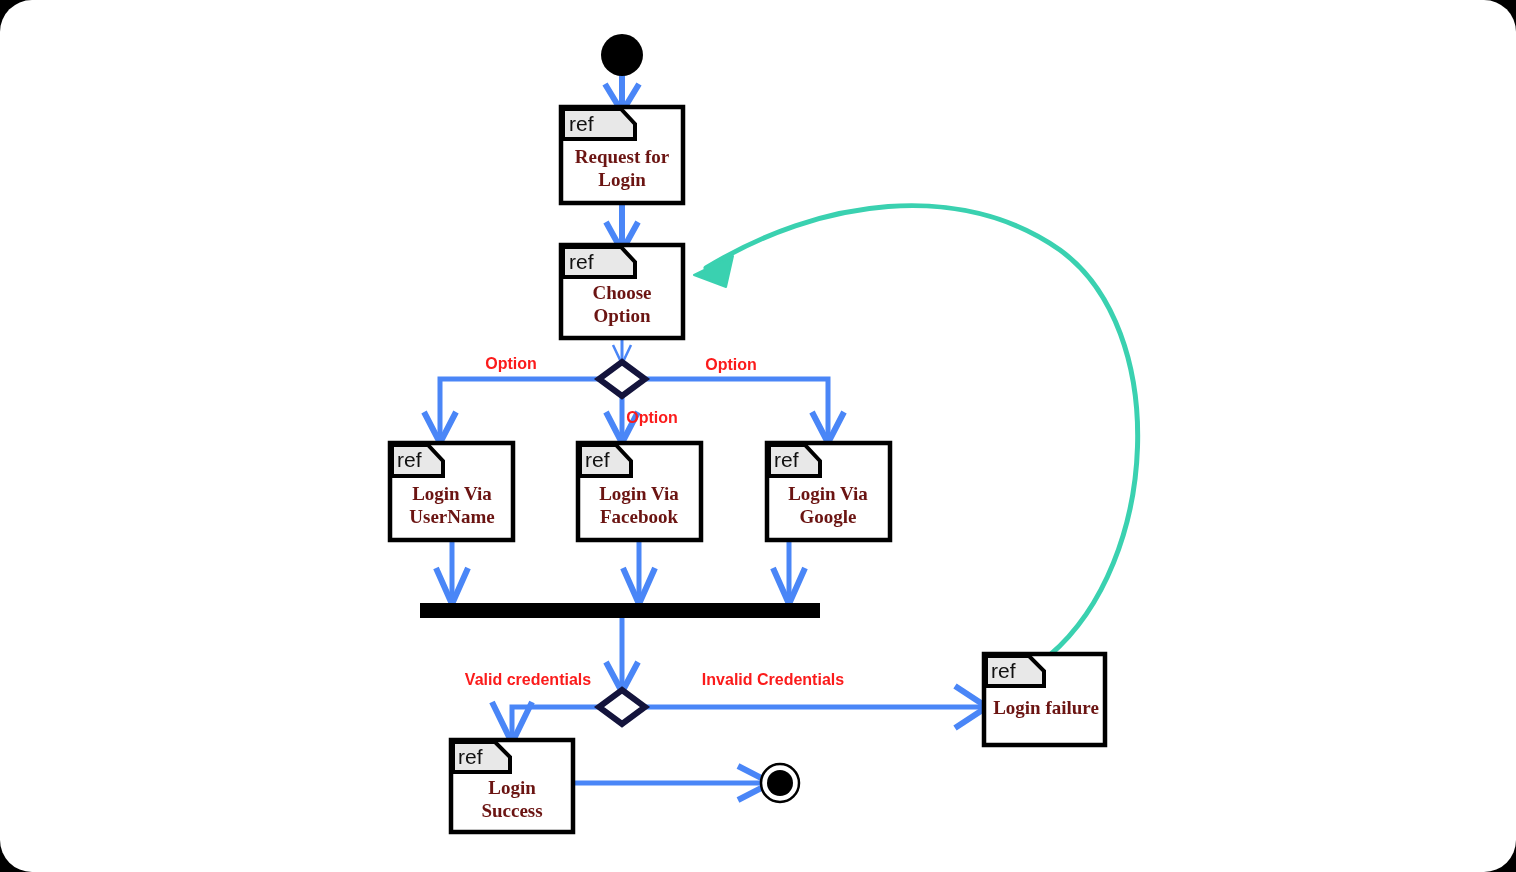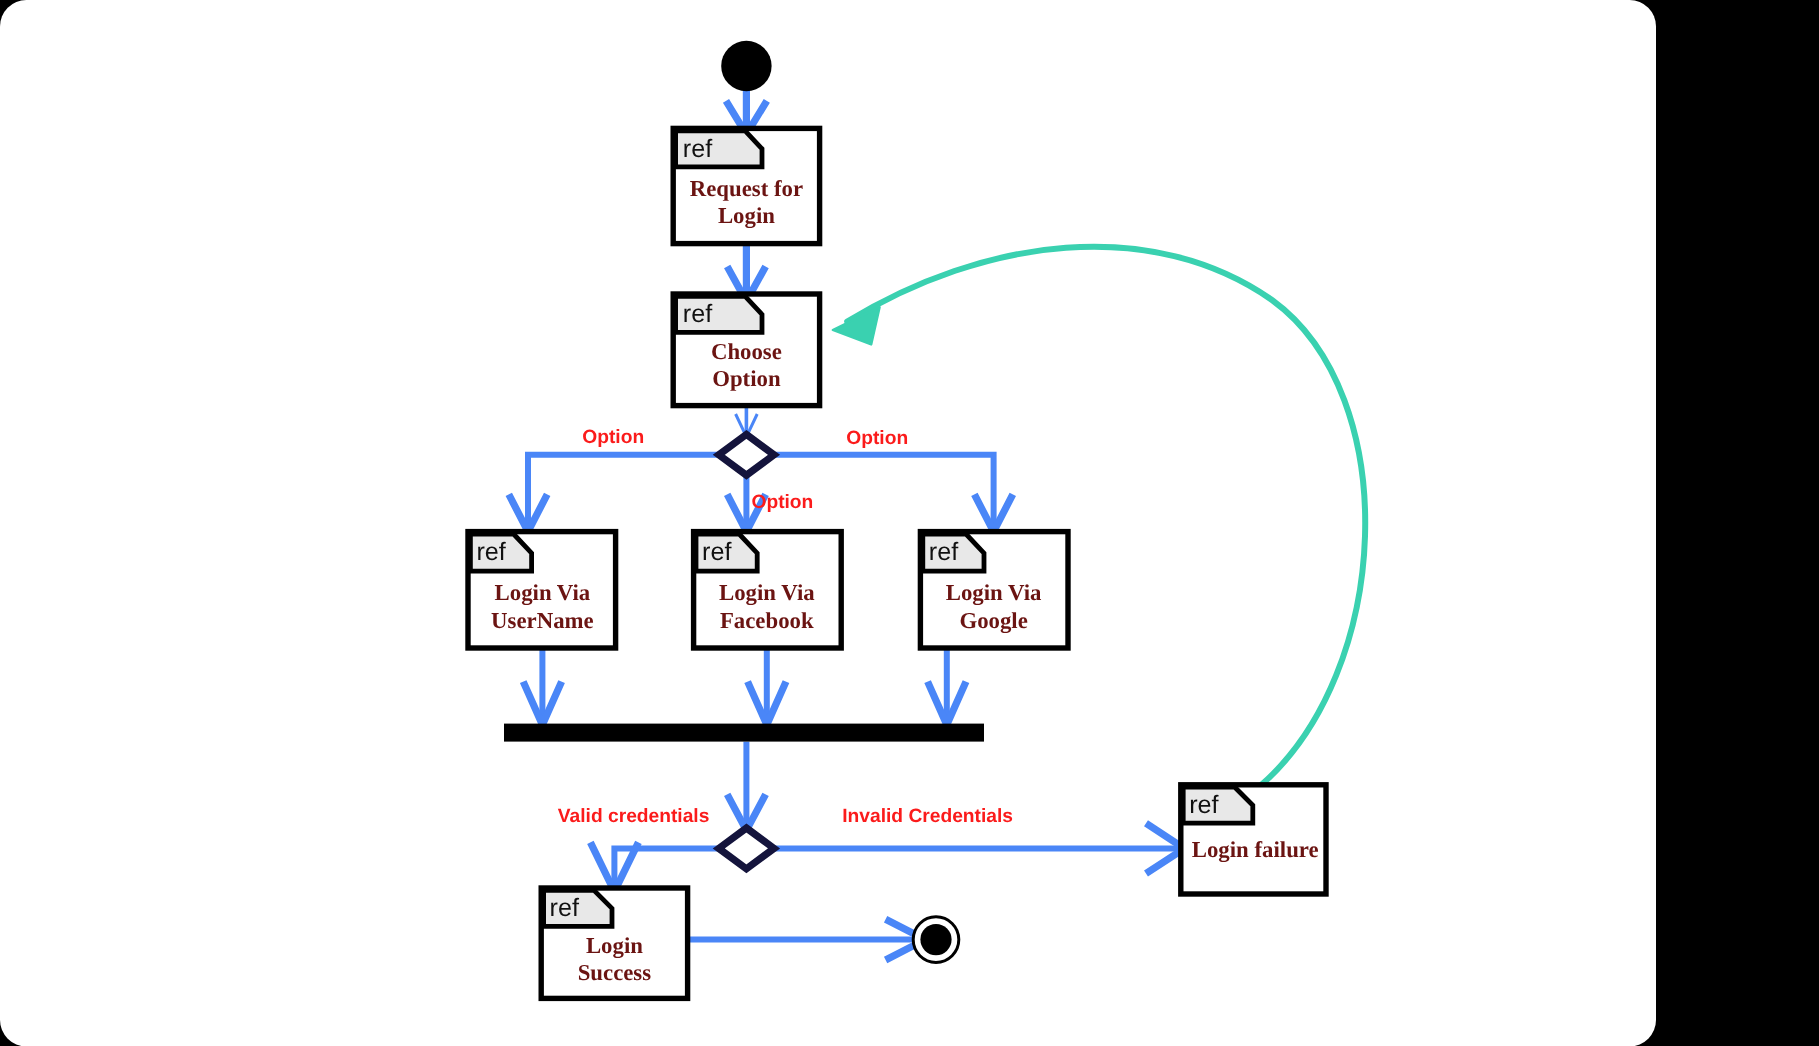--- a/index.html
+++ b/index.html
@@ -6,24 +6,24 @@
     margin: 0;
     padding: 0;
     background: #000000;
     width: 1516px;
     height: 872px;
     overflow: hidden;
     font-family: "Liberation Sans", sans-serif;
   }
   #canvas {
     position: relative;
-    width: 1380px;
+    width: 1516px;
     height: 872px;
     background: #ffffff;
-    border-radius: 22px;
+    border-radius: 32px;
     overflow: hidden;
   }
   #diagram-svg {
     position: absolute;
     left: 0;
     top: 0;
     width: 1516px;
     height: 872px;
   }
   .ref-label {

